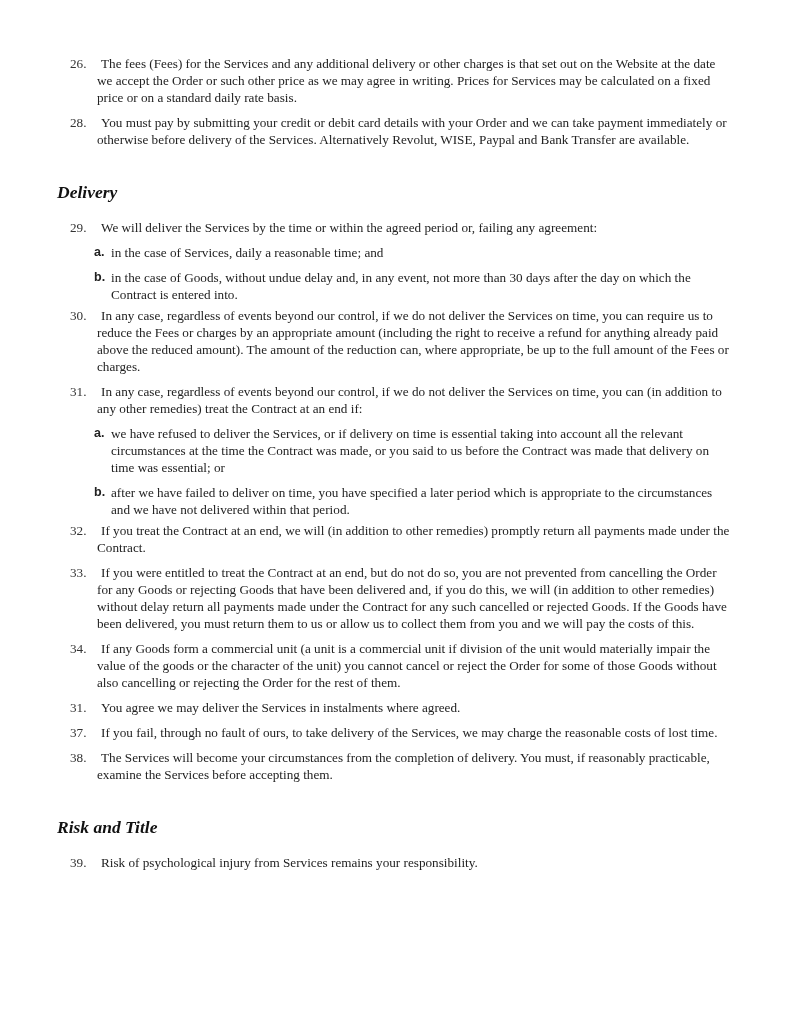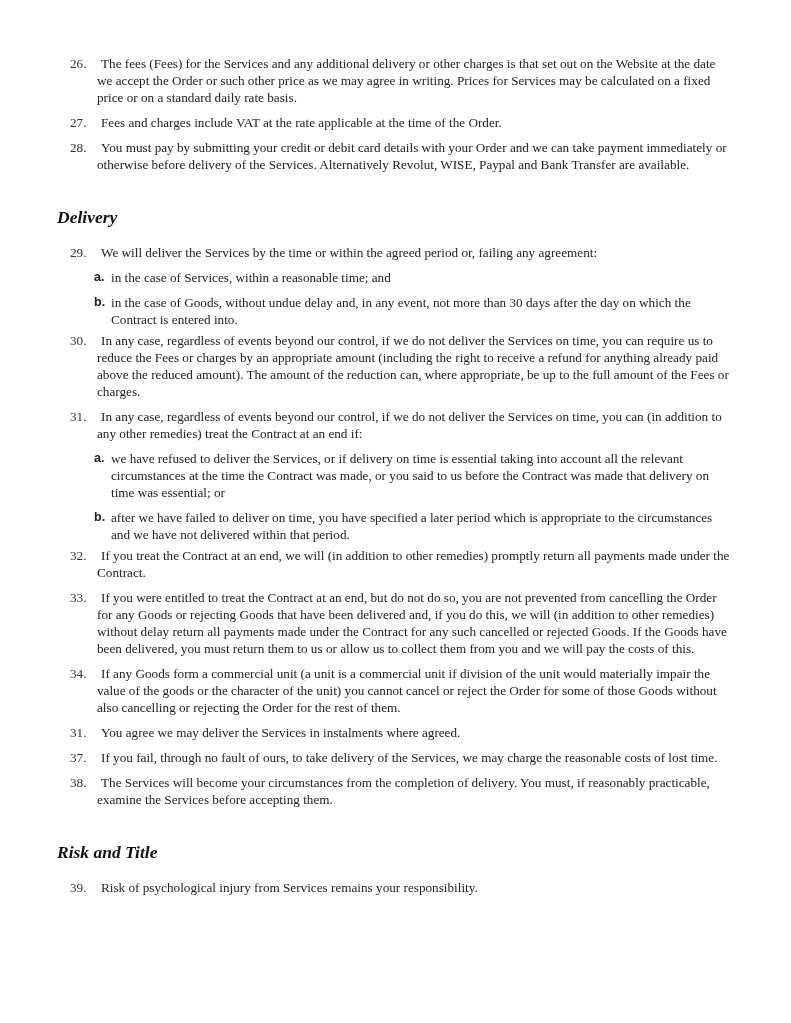--- a/index.html
+++ b/index.html
@@ -32,38 +32,34 @@
 </head>
 <body>
 
 <div class="page">
 
   <div class="item">
     <span class="num">26.</span>
     <span class="txt"><span class="lead">The fees (</span><b>Fees</b><span>) for the Services and any additional delivery or other charges is that set out on the Website at the date we accept the Order or such other price as we may agree in writing. Prices for Services may be calculated on a fixed price or on a standard daily rate basis.</span></span>
   </div>
   <div class="item">
-    <span class="num">27.</span>
-    <span class="txt"><span class="lead">Fees and charges include VAT at the rate applicable at the time of the Order.</span></span>
-  </div>
-  <div class="item">
     <span class="num">28.</span>
     <span class="txt"><span class="lead">You must pay by submitting your credit or debit card details with your Order and we can take payment immediately or otherwise before delivery of the Services. Alternatively Revolut, WISE, Paypal and Bank Transfer are available.</span></span>
   </div>
 
   <h2 class="h-delivery">Delivery</h2>
 
   <div class="item">
     <span class="num">29.</span>
     <span class="txt"><span class="lead">We will deliver the Services by the time or within the agreed period or, failing any agreement:</span></span>
   </div>
   <div class="sublist">
     <div class="sub">
       <span class="letter">a.</span>
-      <span class="stxt">in the case of Services, within a reasonable time; and</span>
+      <span class="stxt">in the case of Services, daily a reasonable time; and</span>
     </div>
     <div class="sub">
       <span class="letter">b.</span>
       <span class="stxt">in the case of Goods, without undue delay and, in any event, not more than 30 days after the day on which the Contract is entered into.</span>
     </div>
   </div>
 
   <div class="item">
     <span class="num">30.</span>
     <span class="txt"><span class="lead">In any case, regardless of events beyond our control, if we do not deliver the Services on time, you can require us to reduce the Fees or charges by an appropriate amount (including the right to receive a refund for anything already paid above the reduced amount). The amount of the reduction can, where appropriate, be up to the full amount of the Fees or charges.</span></span>

